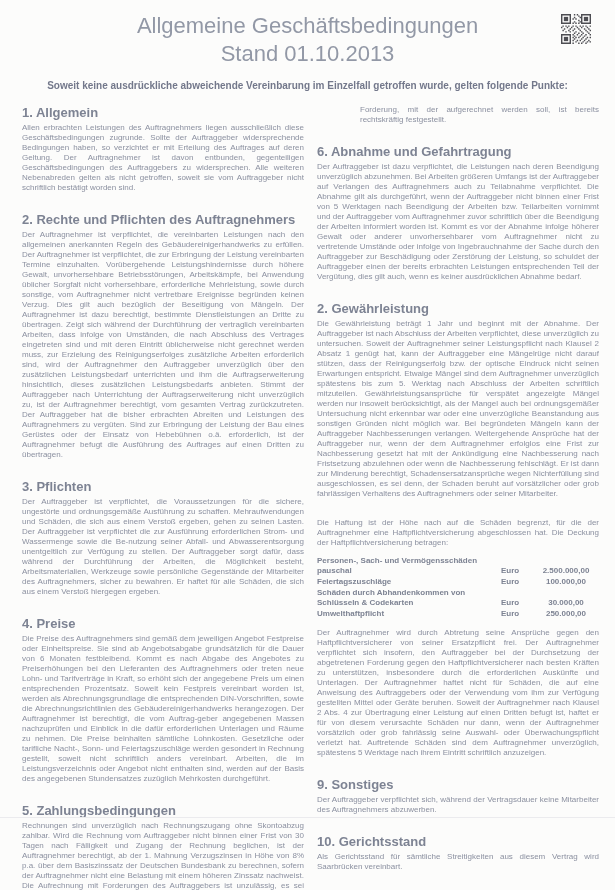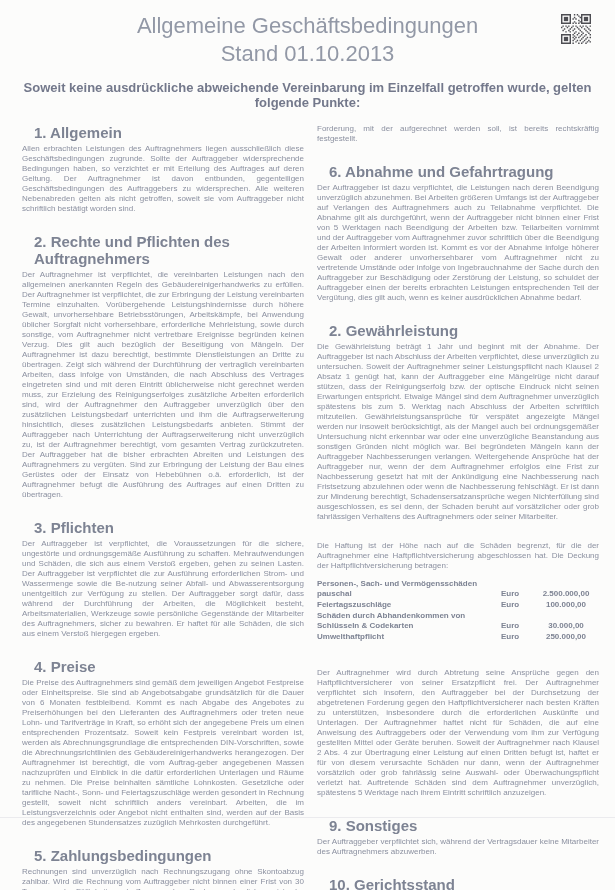--- a/index.html
+++ b/index.html
@@ -23,57 +23,57 @@
   .qr{
     position:absolute;
     top:14px;right:24px;
     width:30px;height:30px;
   }
   .intro{
     margin-top:13px;
     text-align:center;
     color:#73788b;
     font-weight:bold;
-    font-size:13px;
+    font-size:10px;
     padding:0 18px;
   }
   .cols{
     display:flex;
     gap:13px;
     padding:0 16px 0 22px;
     margin-top:14px;
   }
   .col{width:283px;}
   section.sec{margin-bottom:19px;}
   .sec h3{
-    margin:0 0 3px 12px;
-    font-size:15px;
+    margin:0 0 3px 0;
+    font-size:13px;
     color:#7d8393;
     font-weight:bold;
   }
   .body{
     margin:0;
     font-size:8px;
     line-height:10px;
     color:#8b90a0;
     text-align:justify;
   }
-  .cont{margin-bottom:19px;}
+  .cont{margin-bottom:19px;margin-left:43px;}
   .htable{
     margin:8px 0 9px 0;
     font-size:8px;
     line-height:10px;
     font-weight:bold;
     color:#7d8393;
   }
   .hrow{display:flex;align-items:flex-end;margin-bottom:1px;}
   .hlabel{flex:1;padding-right:6px;}
   .hcur{width:32px;}
   .hamt{width:66px;text-align:center;}
-  .body2{margin-top:26px;}
+  .body2{margin-top:9px;}
   .scan-line{
     position:absolute;left:0;top:817px;
     width:100%;height:1px;
     background:#ebebee;
   }
 </style>
 </head>
 <body>
 
 <div class="page">

